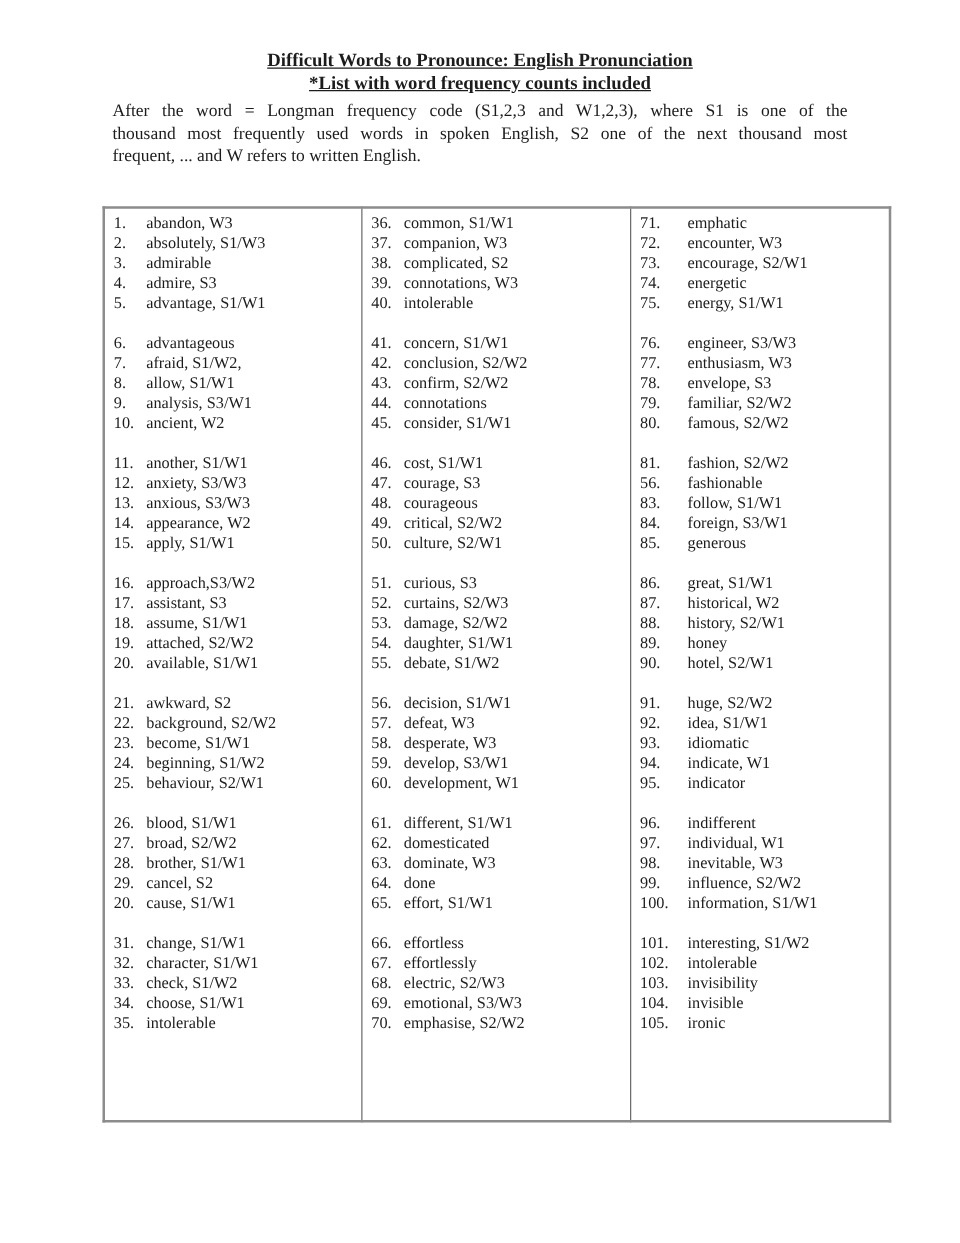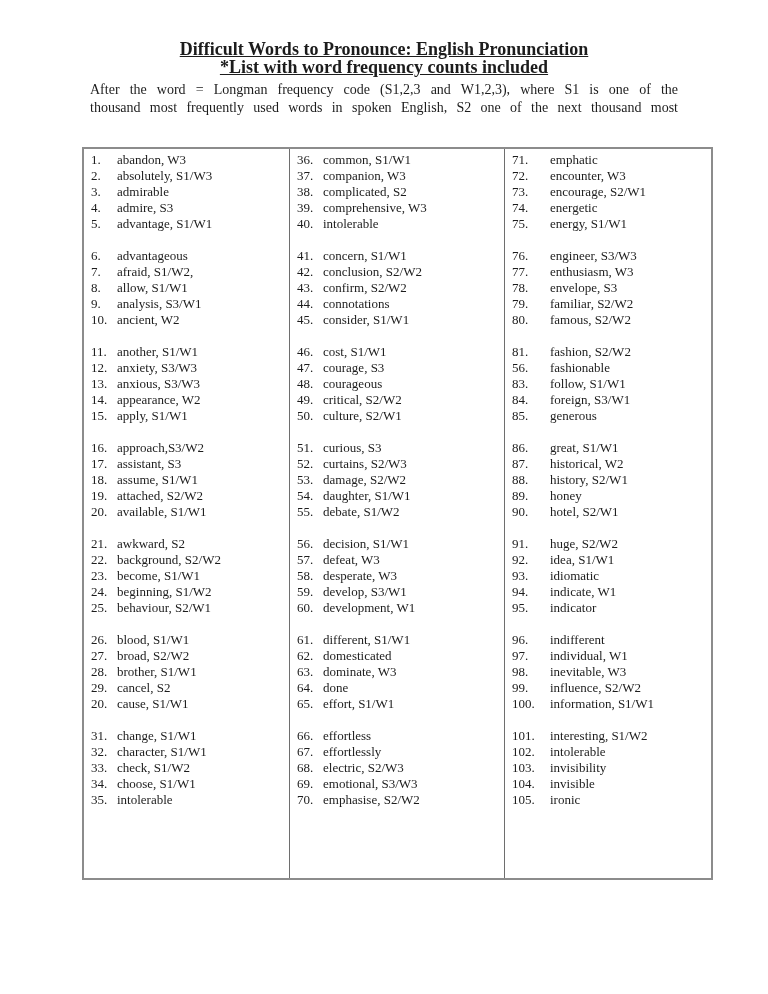--- a/index.html
+++ b/index.html
@@ -8,21 +8,21 @@
     height: 994px;
     background: #ffffff;
     color: #1c1c1c;
     font-family: "Liberation Serif", "DejaVu Serif", serif;
     overflow: hidden;
   }
   .page { width: 768px; height: 994px; position: relative; }
 
   .title-block { padding-top: 40px; text-align: center; }
   .title-line {
-    font-size: 18px;
+    font-size: 15px;
     line-height: 18px;
     font-weight: bold;
     text-decoration: underline;
   }
 
   .intro {
     margin: 5px 90px 0 90px;
     font-size: 14px;
     line-height: 18px;
   }
@@ -59,20 +59,21 @@
 <div class="page">
 
   <div class="title-block">
     <div class="title-line">Difficult Words to Pronounce: English Pronunciation</div>
     <div class="title-line">*List with word frequency counts included</div>
   </div>
 
   <div class="intro">
     <div class="line justify-full">After the word = Longman frequency code (S1,2,3 and W1,2,3), where S1 is one of the</div>
     <div class="line justify-full">thousand most frequently used words in spoken English, S2 one of the next thousand most</div>
+    <div class="line">frequent, ... and W refers to written English.</div>
   </div>
 
   <table class="word-table">
     <tbody>
         <tr>
       <td class="col-0">
             <div class="group">
               <div class="item"><span class="num">1.</span><span class="word">abandon, W3</span></div>
               <div class="item"><span class="num">2.</span><span class="word">absolutely, S1/W3</span></div>
               <div class="item"><span class="num">3.</span><span class="word">admirable</span></div>
@@ -120,21 +121,21 @@
               <div class="item"><span class="num">33.</span><span class="word">check, S1/W2</span></div>
               <div class="item"><span class="num">34.</span><span class="word">choose, S1/W1</span></div>
               <div class="item"><span class="num">35.</span><span class="word">intolerable</span></div>
             </div>
           </td>
       <td class="col-1">
             <div class="group">
               <div class="item"><span class="num">36.</span><span class="word">common, S1/W1</span></div>
               <div class="item"><span class="num">37.</span><span class="word">companion, W3</span></div>
               <div class="item"><span class="num">38.</span><span class="word">complicated, S2</span></div>
-              <div class="item"><span class="num">39.</span><span class="word">comprehensive, W3</span></div>
+              <div class="item"><span class="num">39.</span><span class="word">connotations, W3</span></div>
               <div class="item"><span class="num">40.</span><span class="word">intolerable</span></div>
             </div>
             <div class="group">
               <div class="item"><span class="num">41.</span><span class="word">concern, S1/W1</span></div>
               <div class="item"><span class="num">42.</span><span class="word">conclusion, S2/W2</span></div>
               <div class="item"><span class="num">43.</span><span class="word">confirm, S2/W2</span></div>
               <div class="item"><span class="num">44.</span><span class="word">connotations</span></div>
               <div class="item"><span class="num">45.</span><span class="word">consider, S1/W1</span></div>
             </div>
             <div class="group">

